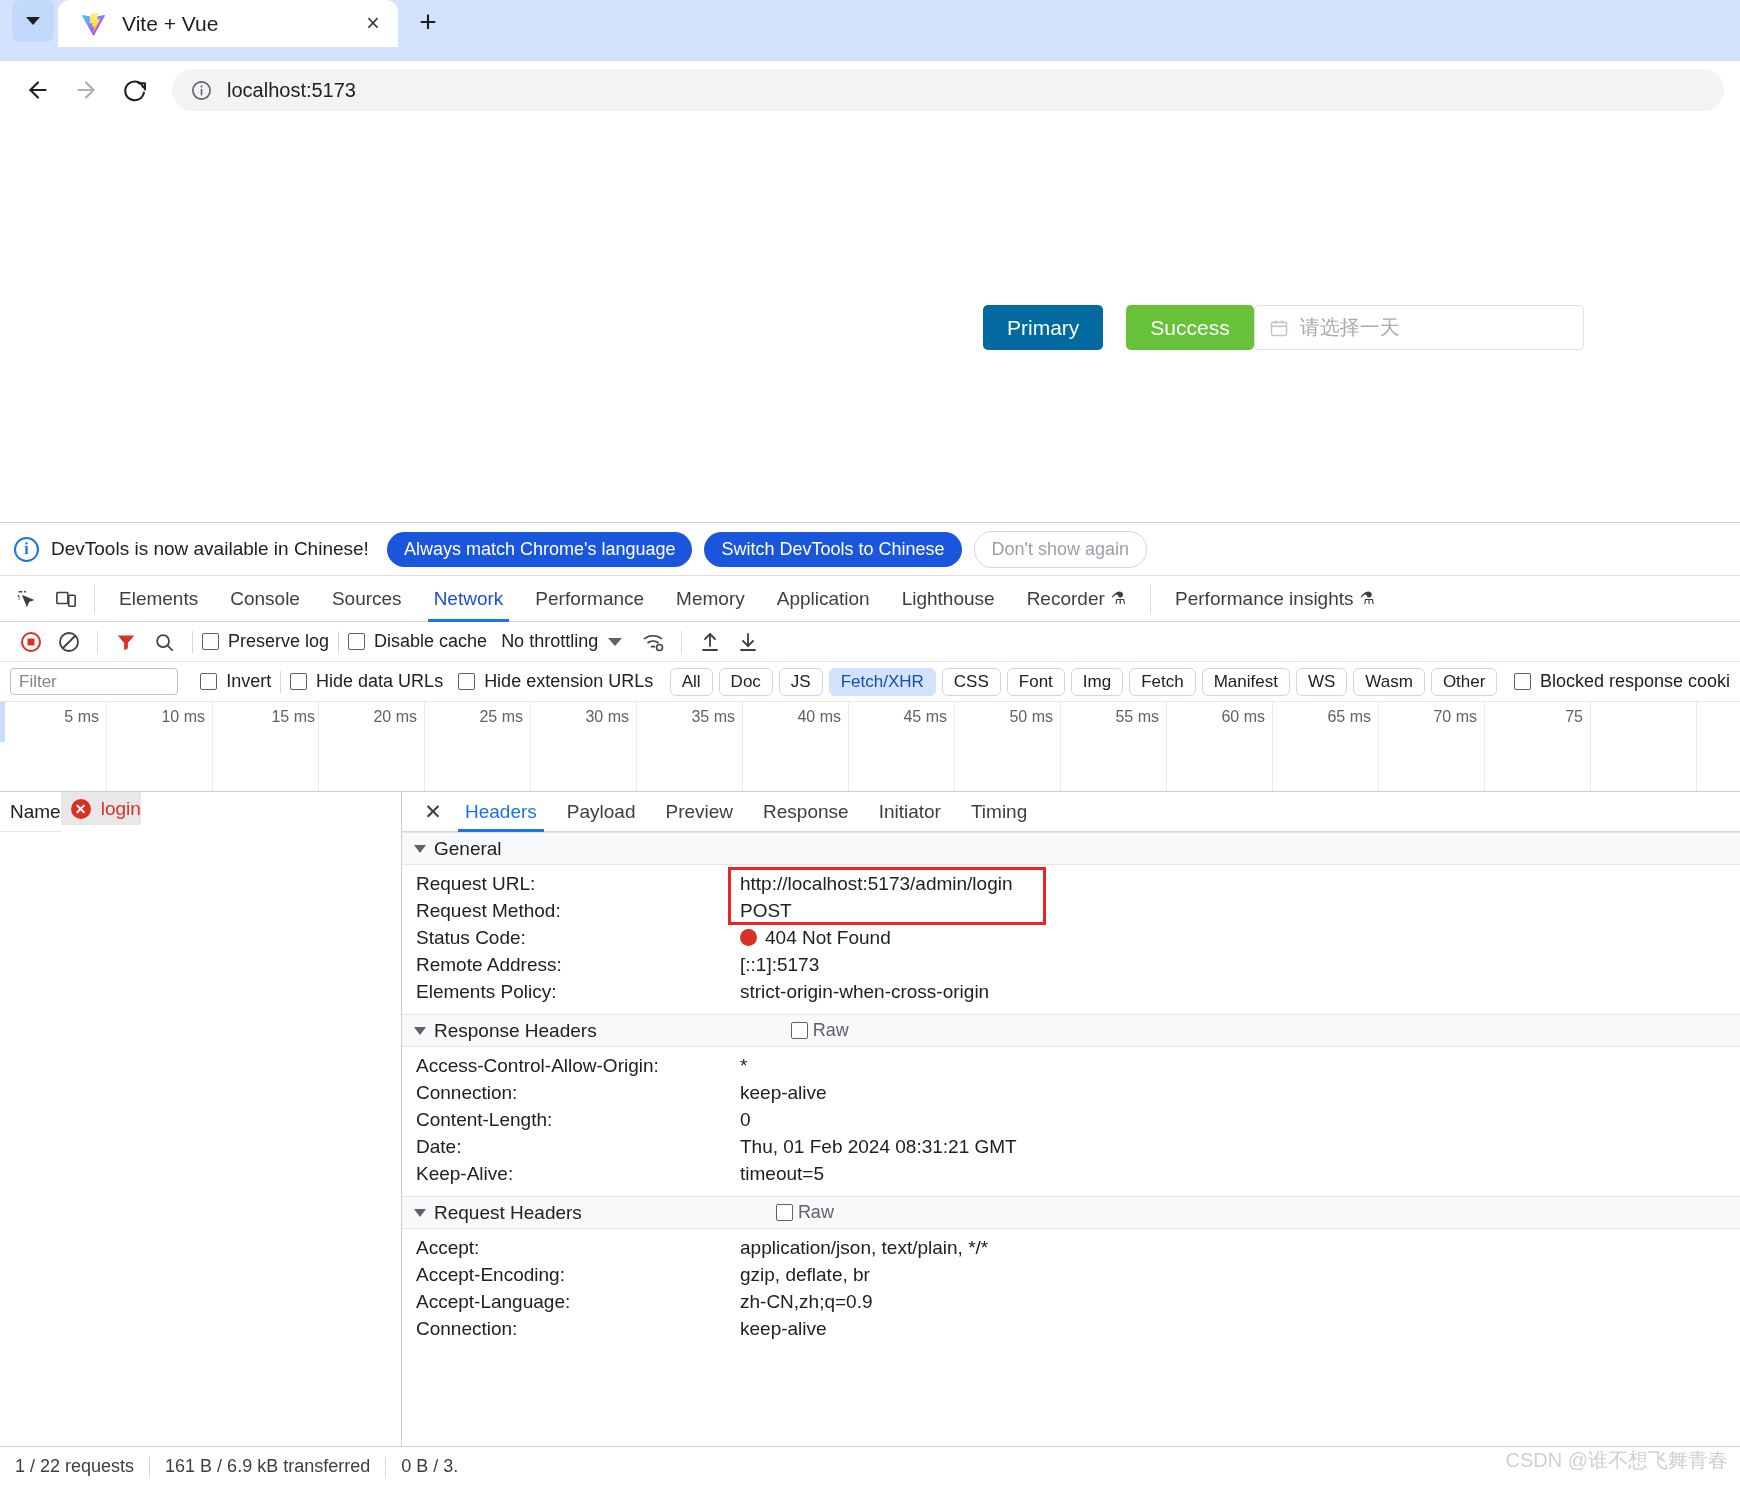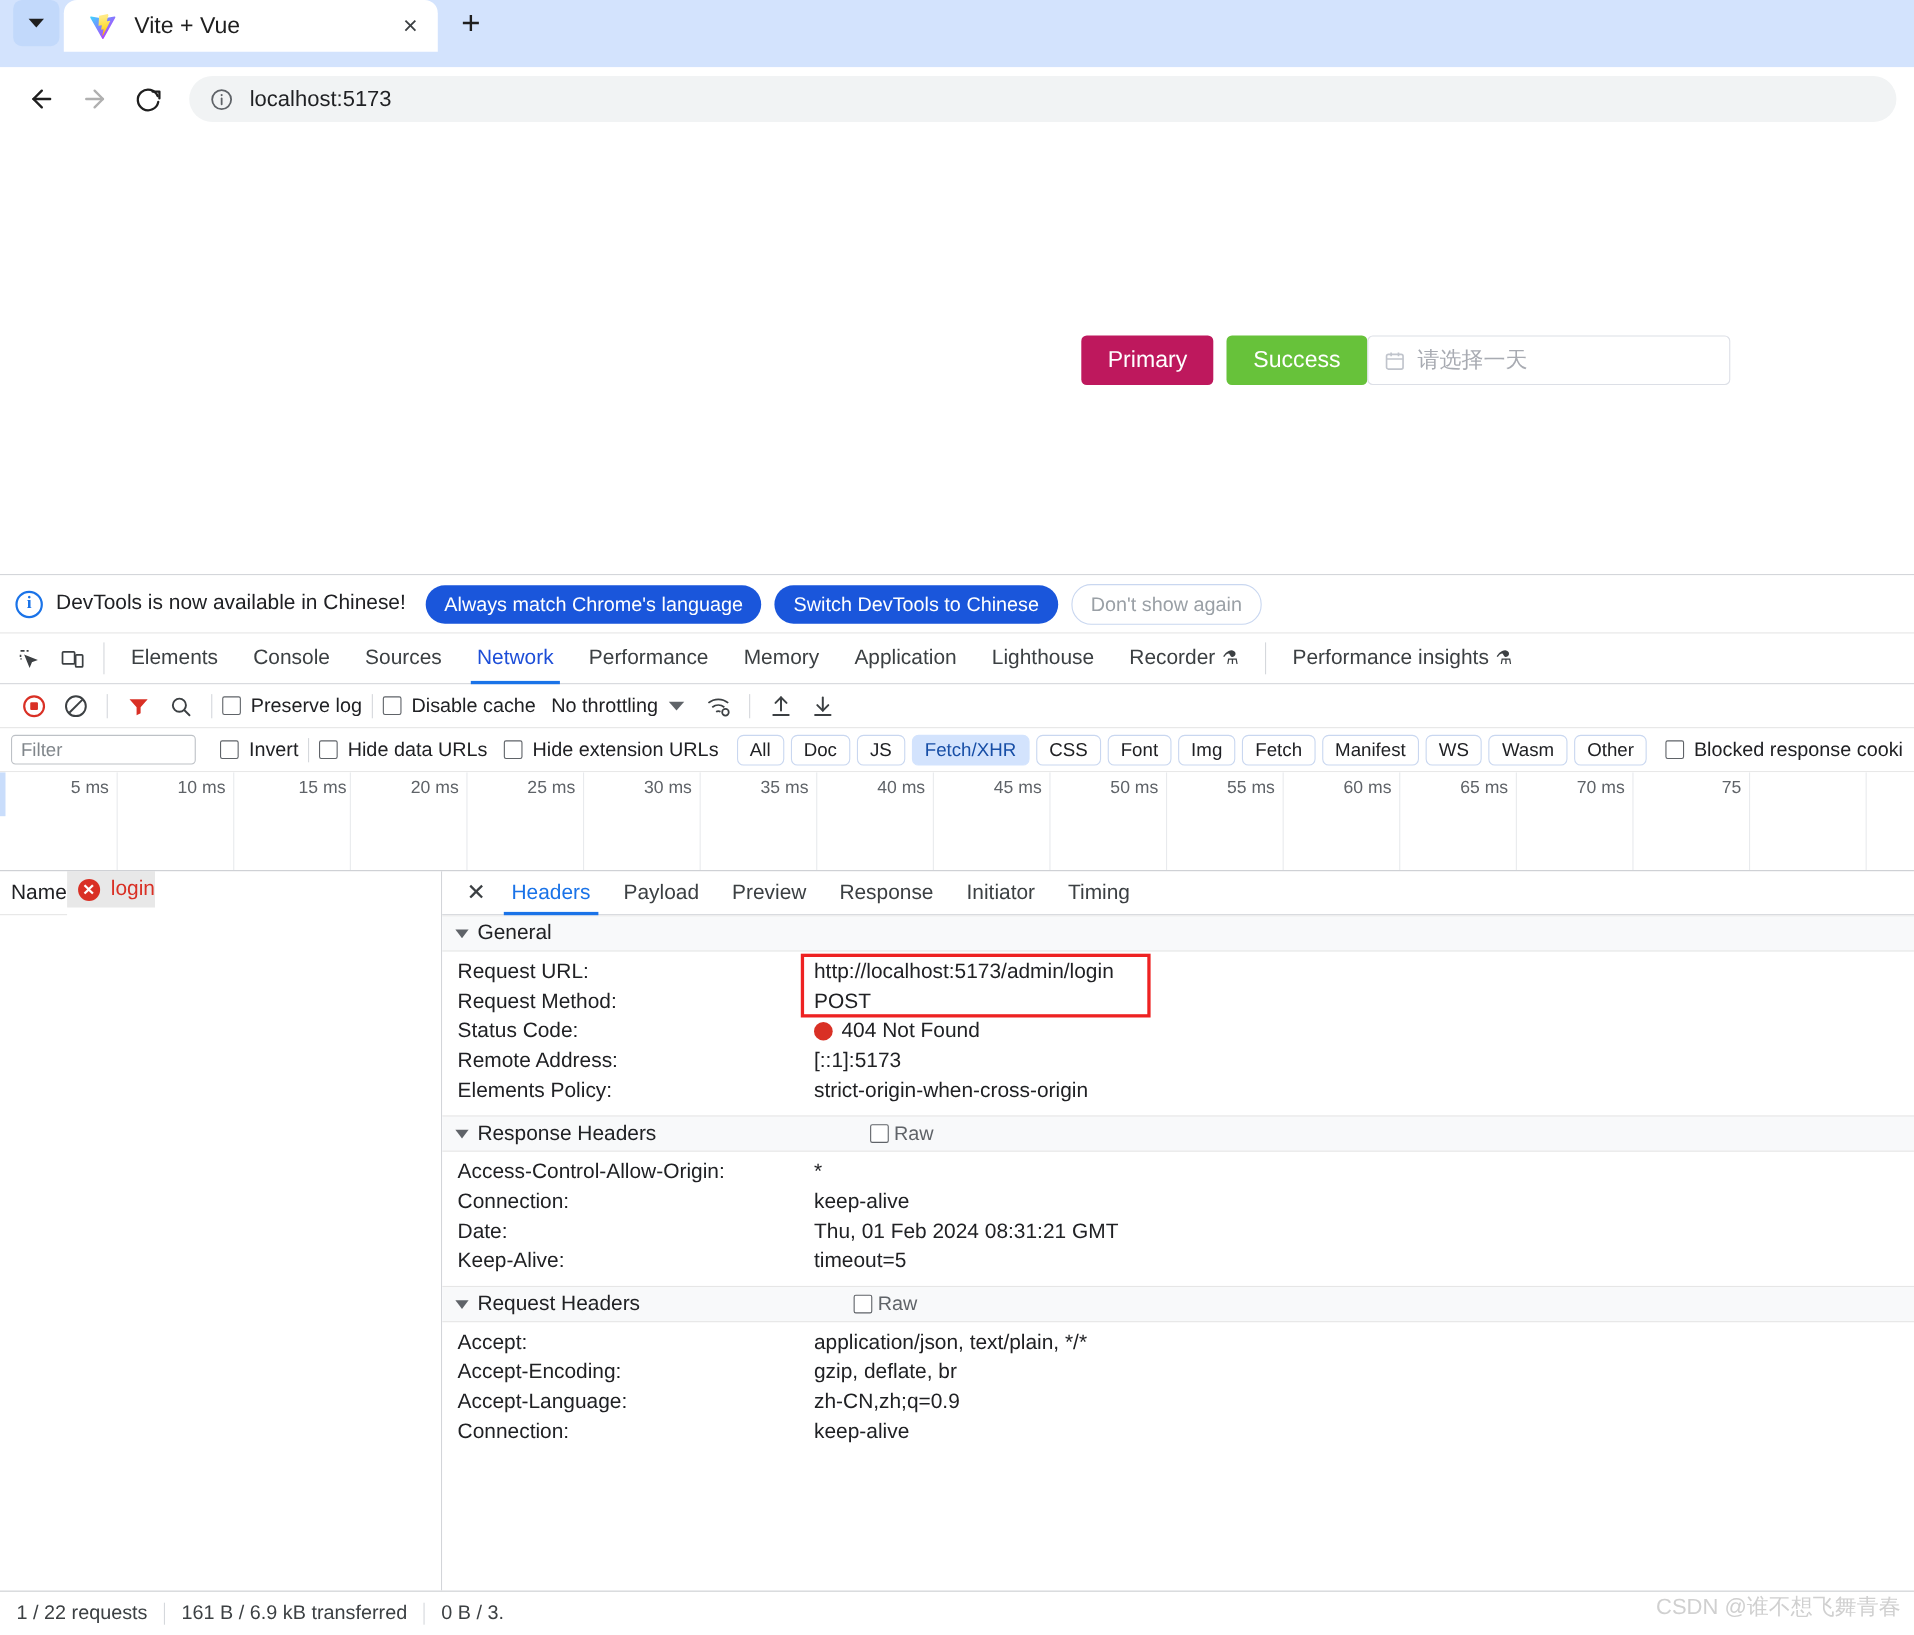--- a/index.html
+++ b/index.html
@@ -113,21 +113,21 @@
     border: none;
     border-radius: 5px;
     color: #fff;
     font-size: 21px;
     padding: 0 24px;
     height: 45px;
     line-height: 45px;
     cursor: pointer;
     font-family: "Liberation Sans", sans-serif;
   }
-  .el-btn.primary { background: #be185d; margin-right: 12px; }
+  .el-btn.primary { background: #0369a1; margin-right: 23px; }
   .el-btn.success { background: #67c23a; }
   .el-date {
     width: 330px;
     height: 45px;
     border: 1px solid #dcdfe6;
     border-radius: 5px;
     display: flex;
     align-items: center;
     padding-left: 14px;
     gap: 11px;
@@ -755,20 +755,24 @@
         <div class="hdr-rows">
           <div class="hdr-row">
             <span class="hdr-key">Access-Control-Allow-Origin:</span>
             <span class="hdr-val">*</span>
           </div>
           <div class="hdr-row">
             <span class="hdr-key">Connection:</span>
             <span class="hdr-val">keep-alive</span>
           </div>
           <div class="hdr-row">
+            <span class="hdr-key">Content-Length:</span>
+            <span class="hdr-val">0</span>
+          </div>
+          <div class="hdr-row">
             <span class="hdr-key">Date:</span>
             <span class="hdr-val">Thu, 01 Feb 2024 08:31:21 GMT</span>
           </div>
           <div class="hdr-row">
             <span class="hdr-key">Keep-Alive:</span>
             <span class="hdr-val">timeout=5</span>
           </div>
         </div>
 
         <div class="sec-head">

